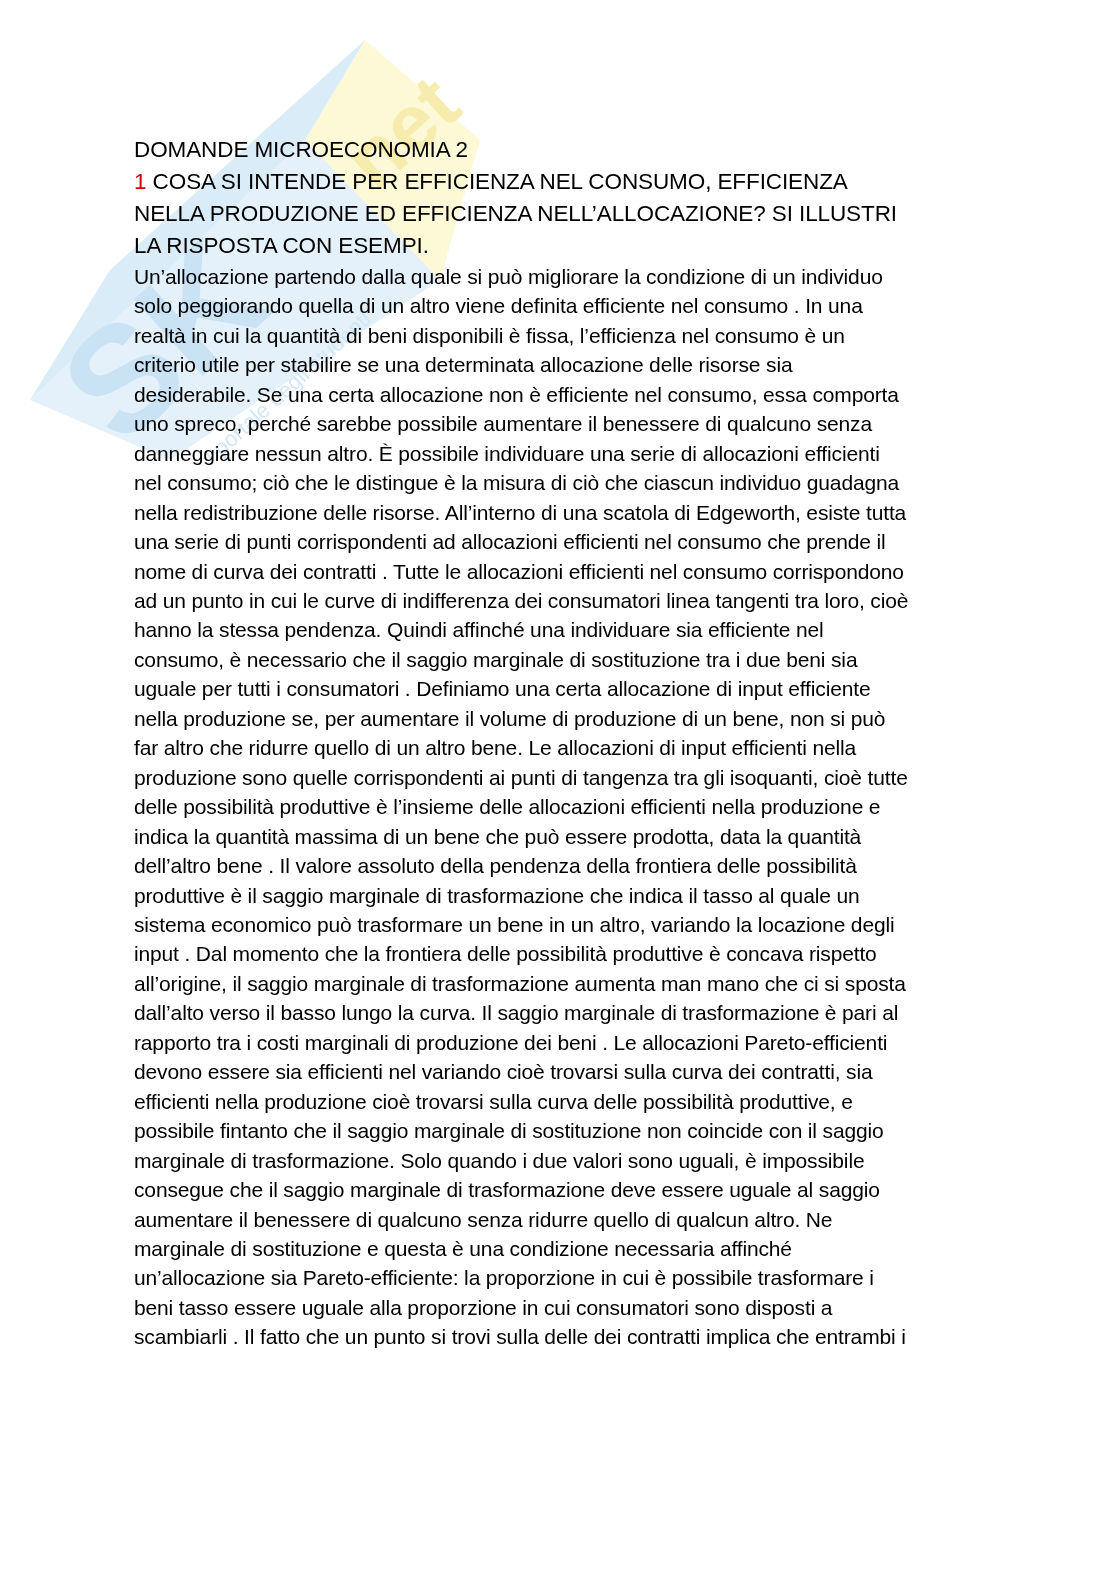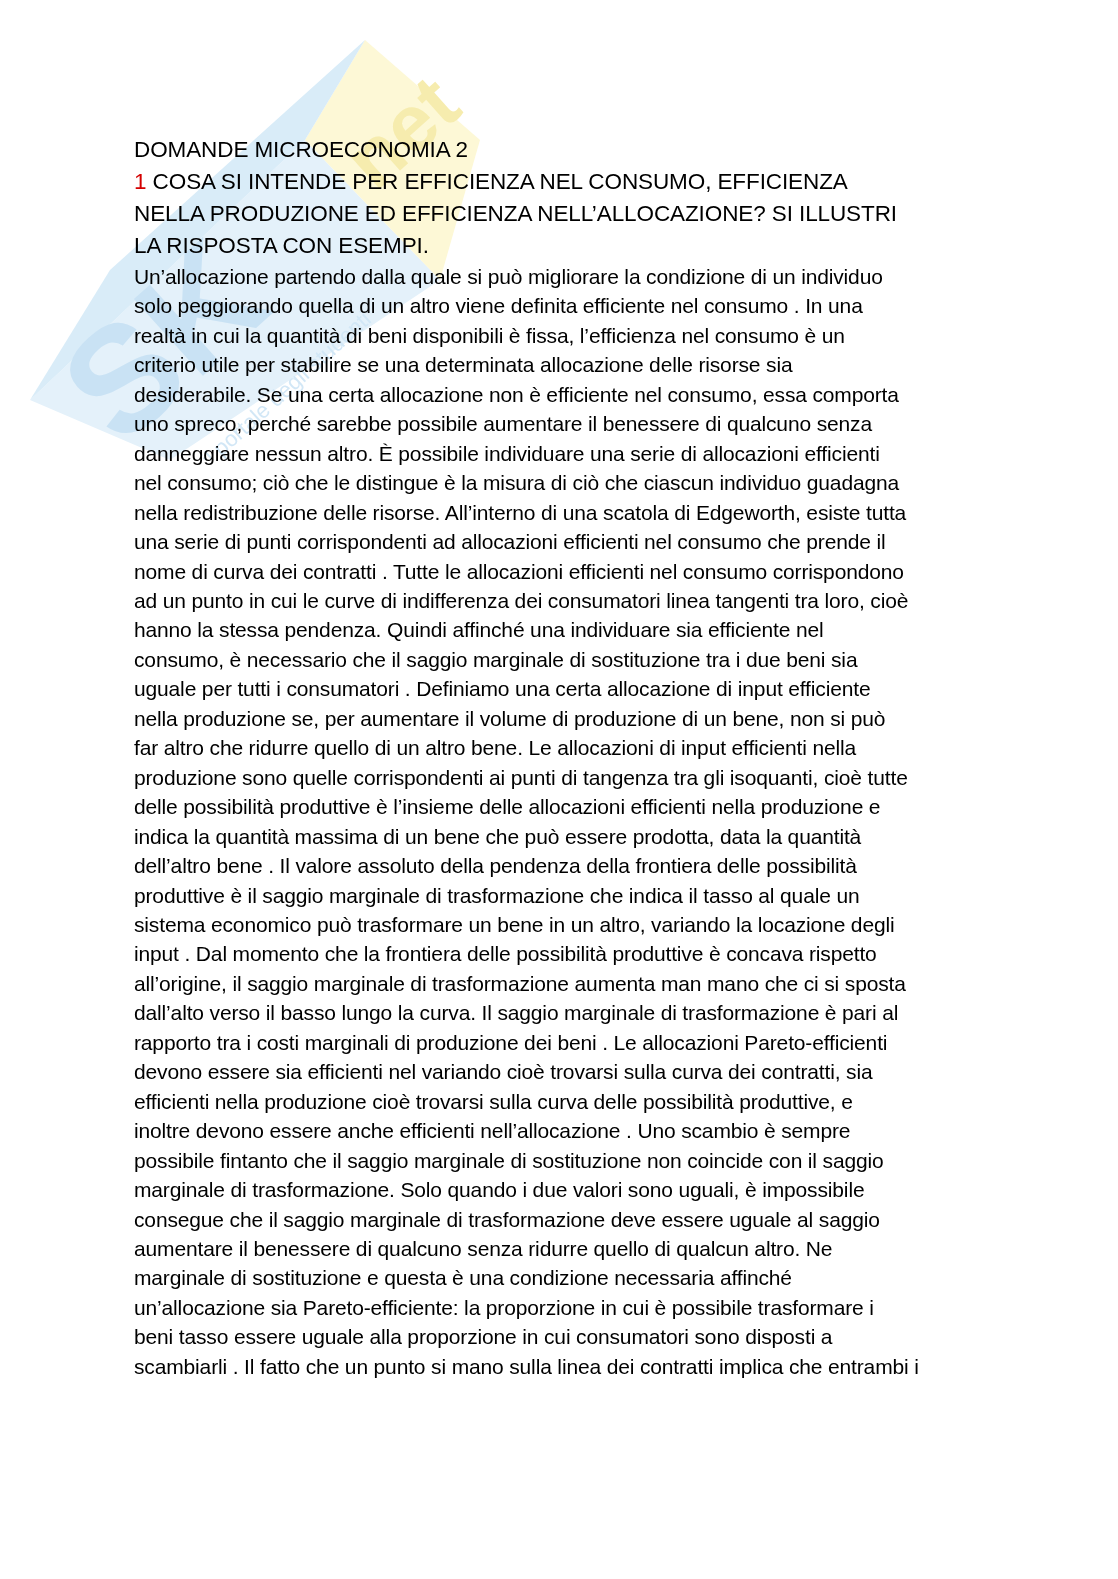--- a/index.html
+++ b/index.html
@@ -65,24 +65,23 @@
       <div class="line">indica la quantità massima di un bene che può essere prodotta, data la quantità</div>
       <div class="line">dell’altro bene . Il valore assoluto della pendenza della frontiera delle possibilità</div>
       <div class="line">produttive è il saggio marginale di trasformazione che indica il tasso al quale un</div>
       <div class="line">sistema economico può trasformare un bene in un altro, variando la locazione degli</div>
       <div class="line">input . Dal momento che la frontiera delle possibilità produttive è concava rispetto</div>
       <div class="line">all’origine, il saggio marginale di trasformazione aumenta man mano che ci si sposta</div>
       <div class="line">dall’alto verso il basso lungo la curva. Il saggio marginale di trasformazione è pari al</div>
       <div class="line">rapporto tra i costi marginali di produzione dei beni . Le allocazioni Pareto-efficienti</div>
       <div class="line">devono essere sia efficienti nel variando cioè trovarsi sulla curva dei contratti, sia</div>
       <div class="line">efficienti nella produzione cioè trovarsi sulla curva delle possibilità produttive, e</div>
-      <div class="line">inoltre devono essere anche efficienti nell’allocazione . Uno scambio è sempre</div>
       <div class="line">possibile fintanto che il saggio marginale di sostituzione non coincide con il saggio</div>
       <div class="line">marginale di trasformazione. Solo quando i due valori sono uguali, è impossibile</div>
       <div class="line">consegue che il saggio marginale di trasformazione deve essere uguale al saggio</div>
       <div class="line">aumentare il benessere di qualcuno senza ridurre quello di qualcun altro. Ne</div>
       <div class="line">marginale di sostituzione e questa è una condizione necessaria affinché</div>
       <div class="line">un’allocazione sia Pareto-efficiente: la proporzione in cui è possibile trasformare i</div>
       <div class="line">beni tasso essere uguale alla proporzione in cui consumatori sono disposti a</div>
-      <div class="line">scambiarli . Il fatto che un punto si mano sulla linea dei contratti implica che entrambi i</div>
+      <div class="line">scambiarli . Il fatto che un punto si trovi sulla delle dei contratti implica che entrambi i</div>
     </div>
   </div>
 </div>
 
 </body></html>

